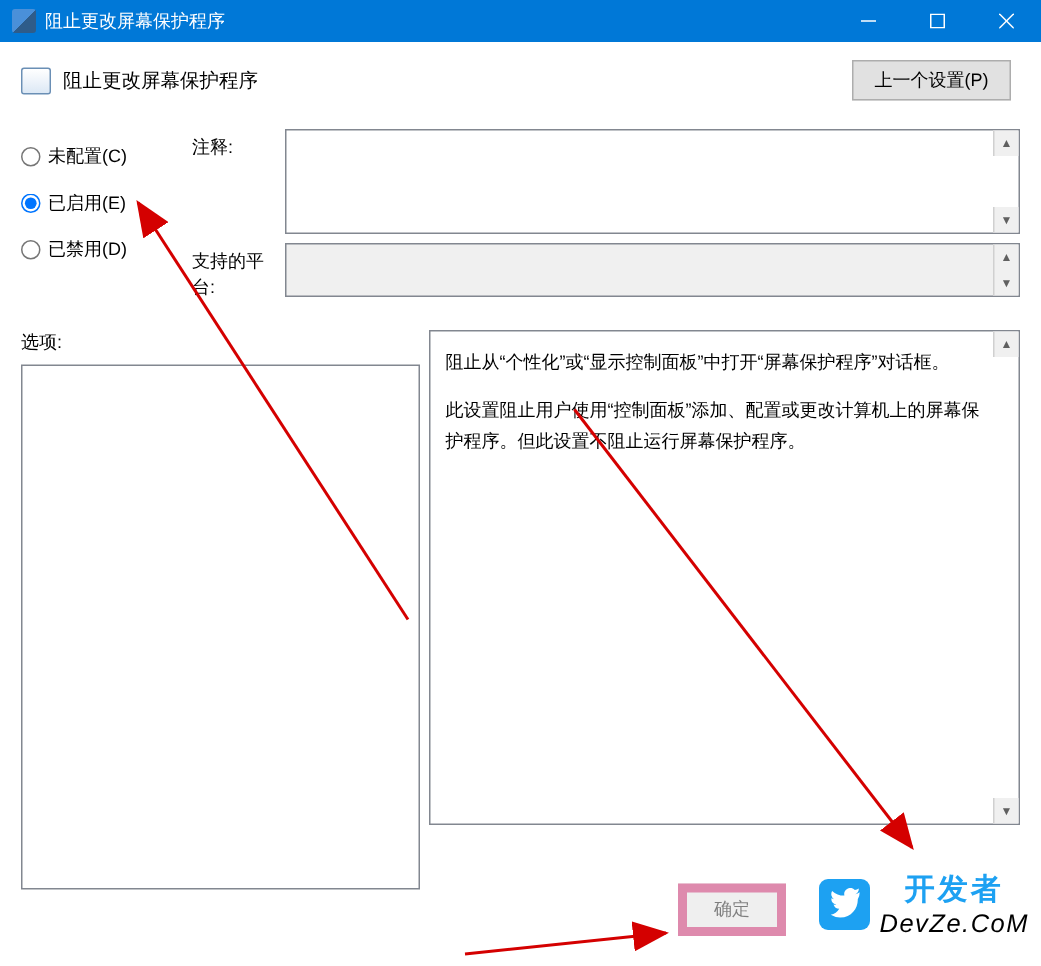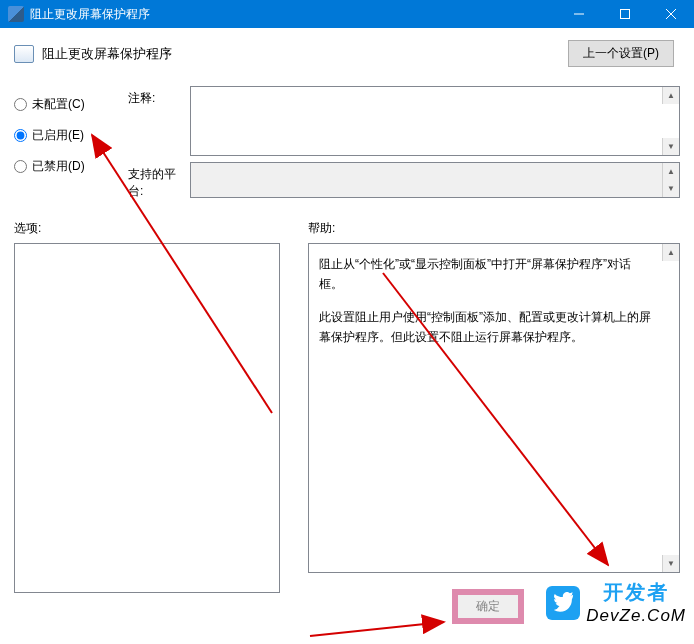--- a/index.html
+++ b/index.html
@@ -27,21 +27,21 @@
     
     .right-col { flex: 1; }
     .field-row { display: flex; align-items: flex-start; margin-bottom: 6px; }
     .field-label { width: 62px; font-size: 12px; padding-top: 4px; text-align: left; }
     .comment-box { flex: 1; height: 70px; border: 1px solid #828790; background: #fff; position: relative; }
     .platform-box { flex: 1; height: 36px; border: 1px solid #828790; background: #f0f0f0; position: relative; padding: 4px 8px; font-size: 12px; color: #333; }
     .scrollbtn { position: absolute; right: 0; width: 17px; height: 17px; background: #f0f0f0; border-left: 1px solid #d0d0d0; display: flex; align-items: center; justify-content: center; font-size: 8px; color: #606060; }
     .scrollbtn.up { top: 0; }
     .scrollbtn.dn { bottom: 0; }
     
-    .lower { display: flex; gap: 28px; margin-top: 14px; }
+    .lower { display: flex; gap: 6px; margin-top: 14px; }
     .options-col { width: 266px; }
     .help-col { flex: 1; }
     .section-label { font-size: 12px; margin-bottom: 6px; }
     .options-box { height: 350px; border: 1px solid #828790; background: #fff; }
     .help-box { height: 330px; border: 1px solid #828790; background: #fff; padding: 10px 26px 10px 10px; font-size: 12px; line-height: 1.7; position: relative; }
     .help-box p { margin-bottom: 12px; }
     
     .arrow-svg { position: absolute; pointer-events: none; z-index: 50; }
     
     .watermark { position: absolute; right: 8px; bottom: 18px; display: flex; align-items: center; gap: 6px; z-index: 60; text-align: center; }
@@ -118,21 +118,20 @@
       </div>
     </div>
   </div>
 
   <div class="lower">
     <div class="options-col">
       <div class="section-label">选项:</div>
       <div class="options-box"></div>
     </div>
     <div class="help-col">
-      <div class="section-label">帮助:</div>
       <div class="help-box">
         <p>阻止从“个性化”或“显示控制面板”中打开“屏幕保护程序”对话框。</p>
         <p>此设置阻止用户使用“控制面板”添加、配置或更改计算机上的屏幕保护程序。但此设置不阻止运行屏幕保护程序。</p>
         <div class="scrollbtn up">▲</div>
         <div class="scrollbtn dn">▼</div>
       </div>
     </div>
   </div>
 </div>
 

